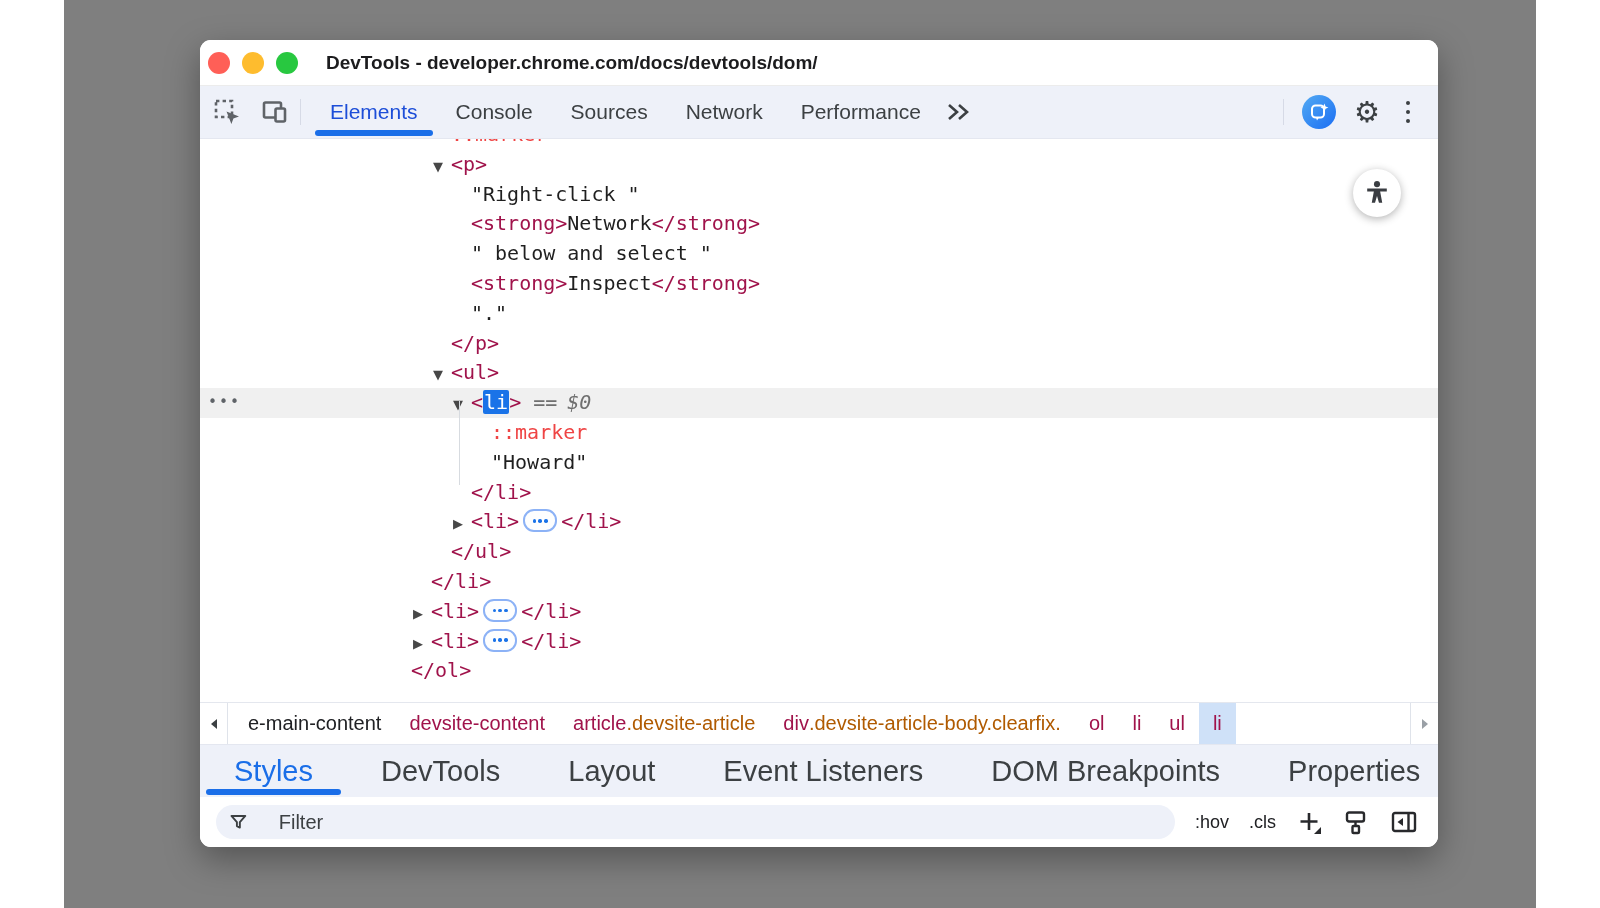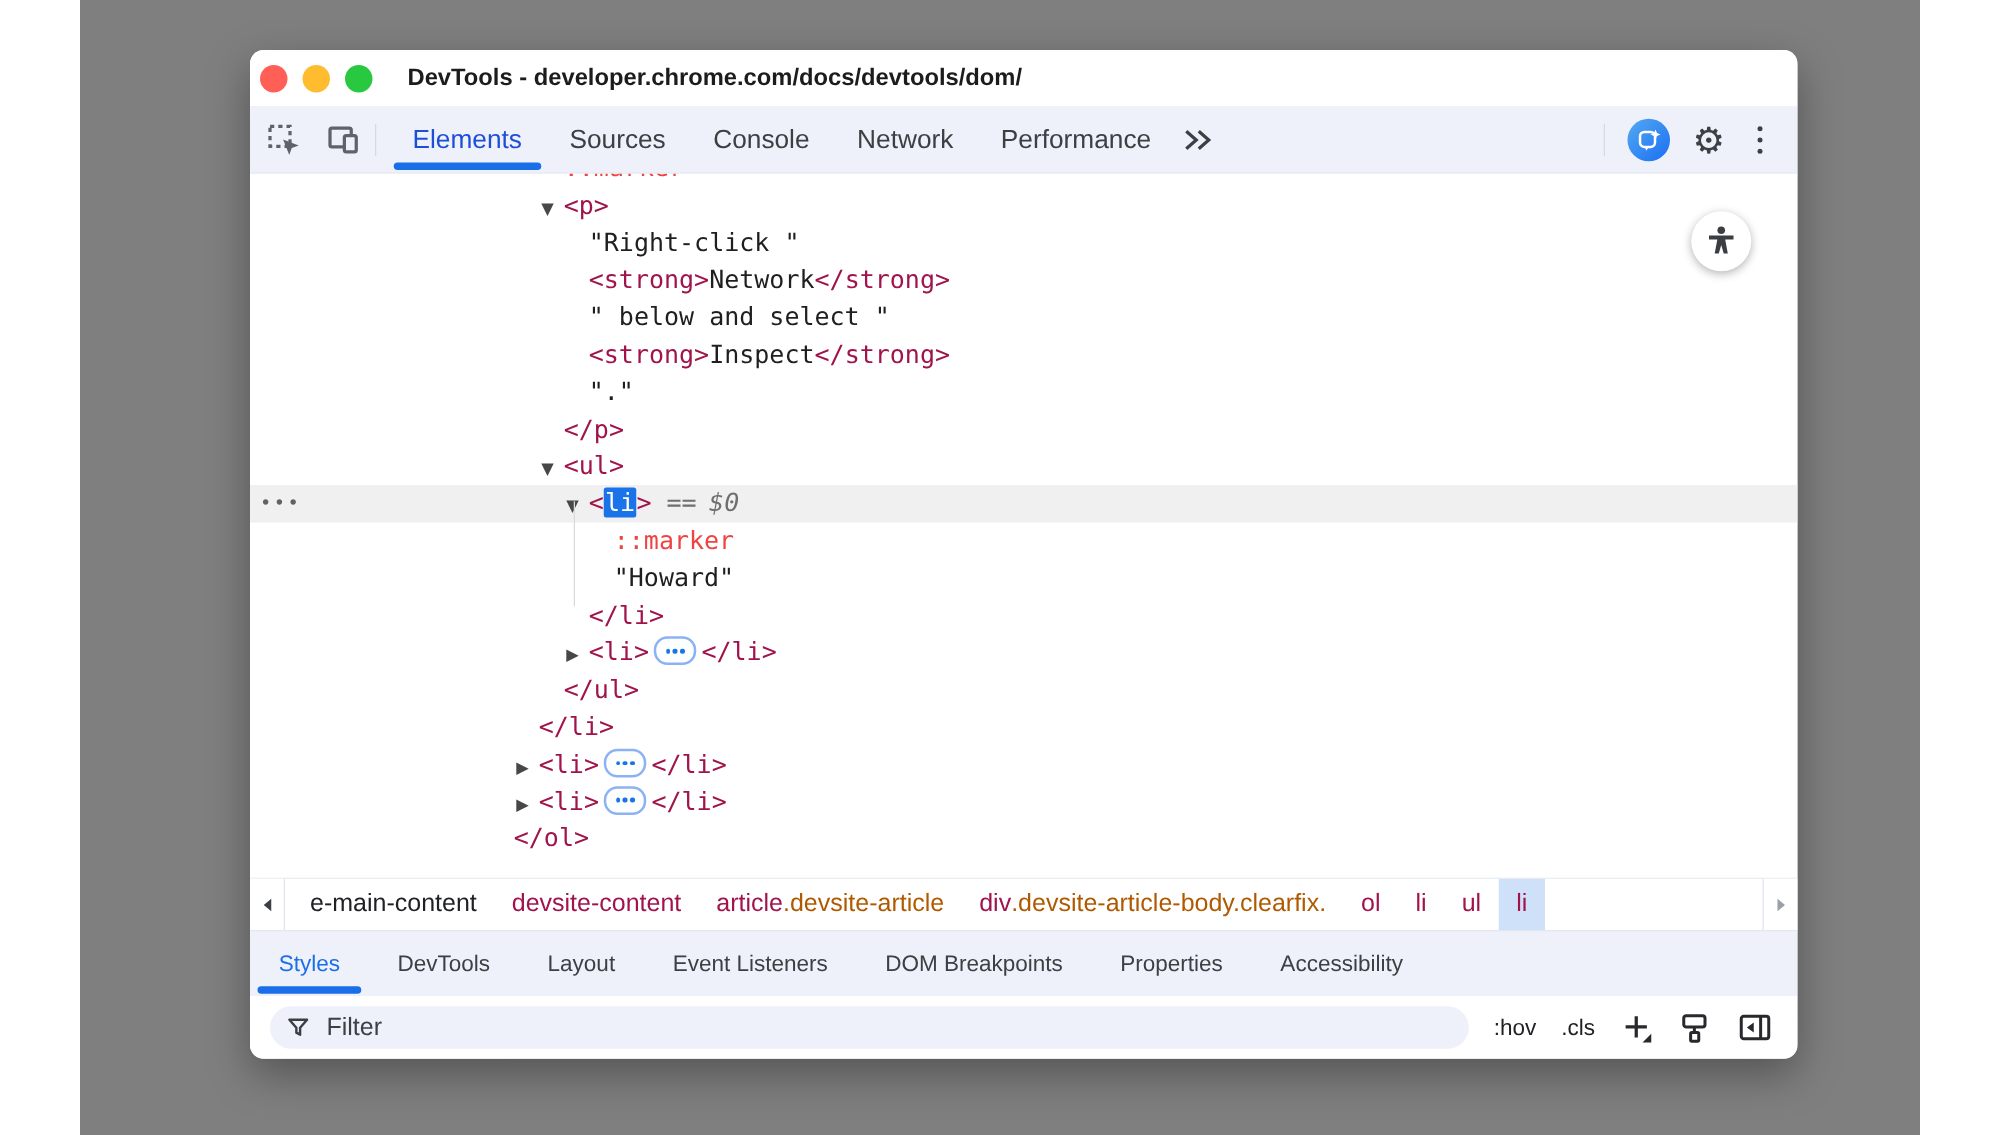--- a/index.html
+++ b/index.html
@@ -59,28 +59,28 @@
   .crumb-nav.right{border-left:1px solid #dfe3ea;margin-left:auto;}
   .crumbs{display:flex;align-items:stretch;padding-left:6px;overflow:hidden;}
   .crumb{display:flex;align-items:center;padding:0 14px;white-space:nowrap;}
   .crumb.active{background:#cfe1f8;}
   .c-tag{color:#a0134b;}
   .c-class{color:#b05a00;}
   .c-plain{color:#202124;}
 
   
   .paneltabs{height:52px;flex:0 0 auto;background:#eef1f9;border-top:1px solid #e4e7f0;display:flex;align-items:stretch;}
-  .ptab{position:relative;display:flex;align-items:center;padding:0 23px;font-size:18px;color:#3c4043;white-space:nowrap;}
+  .ptab{position:relative;display:flex;align-items:center;padding:0 34px;font-size:29px;color:#3c4043;white-space:nowrap;}
   .ptab.active{color:#1a6ee8;}
   .ptab.active::after{content:'';position:absolute;left:6px;right:6px;bottom:2px;height:6px;border-radius:3px;background:#1a6ee8;}
 
   
   .filterrow{height:50px;flex:0 0 auto;background:#fff;display:flex;align-items:center;padding:0 16px;}
   .filterpill{width:935px;height:34px;background:#eef1f9;border-radius:17px;display:flex;align-items:center;
-              padding:0 12px;gap:10px;flex:0 0 auto;}
+              padding:0 12px;gap:28px;flex:0 0 auto;}
   .filterpill input{border:none;background:transparent;outline:none;font-size:20px;color:#3c4043;width:100%;
                     font-family:"Liberation Sans",sans-serif;}
   .filterpill input::placeholder{color:#3c4043;opacity:1;}
   .statebtn{font-size:18px;color:#202124;margin-left:20px;white-space:nowrap;}
   .iconbtn{margin-left:20px;display:flex;align-items:center;justify-content:center;}
 </style>
 </head>
 <body>
 
 <div class="backdrop"></div>
@@ -105,22 +105,22 @@
     </div>
     <div class="tbtn" style="margin-left:18px">
       <svg width="27" height="26" viewBox="0 0 27 26">
         <rect x="2" y="3.5" width="17" height="15" rx="1.5" fill="none" stroke="#5f6368" stroke-width="2.6"></rect>
         <rect x="13.5" y="9.5" width="9.5" height="13" rx="1.5" fill="#eef1f9" stroke="#5f6368" stroke-width="2.6"></rect>
       </svg>
     </div>
     <div class="vdiv"></div>
     <div class="tabs">
         <div class="tab active">Elements</div>
+        <div class="tab">Console</div>
         <div class="tab">Sources</div>
-        <div class="tab">Console</div>
         <div class="tab">Network</div>
         <div class="tab">Performance</div>
       </div>
     <div class="tbtn" style="margin-left:4px">
       <svg width="25" height="24" viewBox="0 0 25 24">
         <polyline points="3,5 11,12 3,19" fill="none" stroke="#3c4043" stroke-width="2.6"></polyline>
         <polyline points="13,5 21,12 13,19" fill="none" stroke="#3c4043" stroke-width="2.6"></polyline>
       </svg>
     </div>
     <div class="tb-right">

